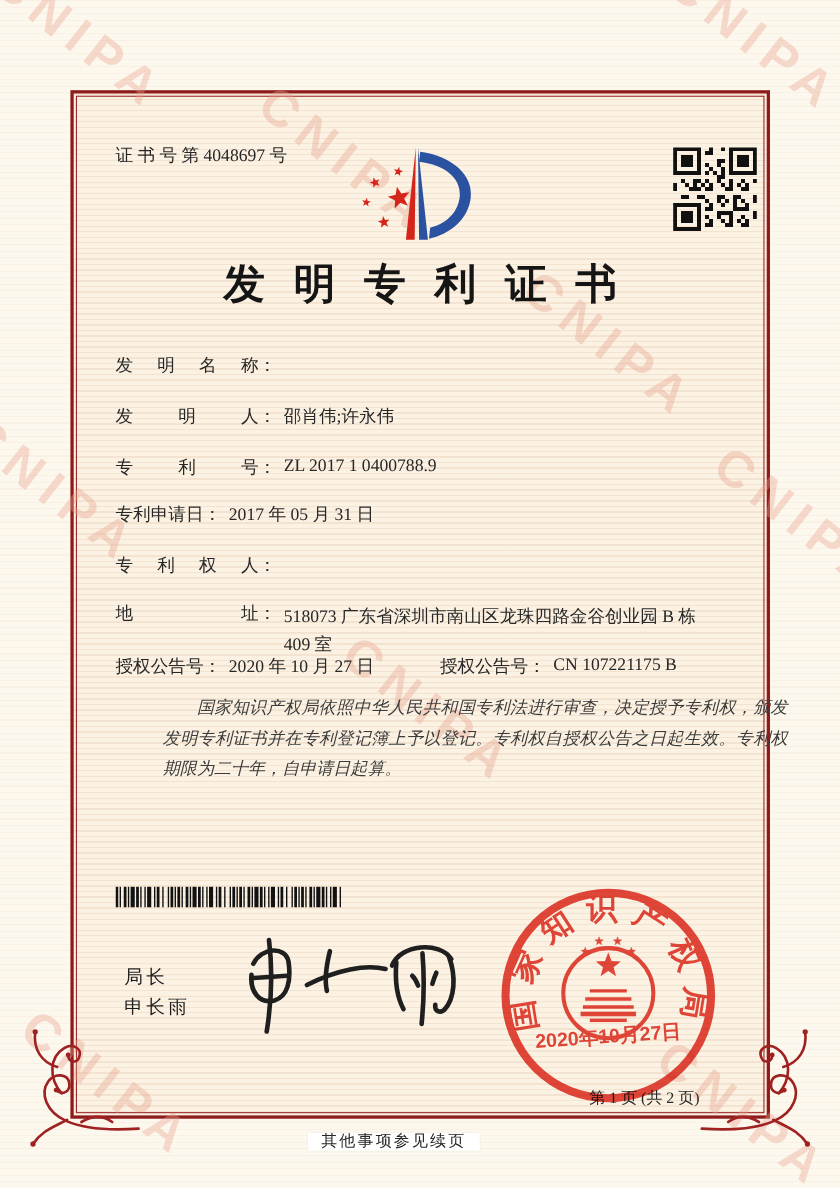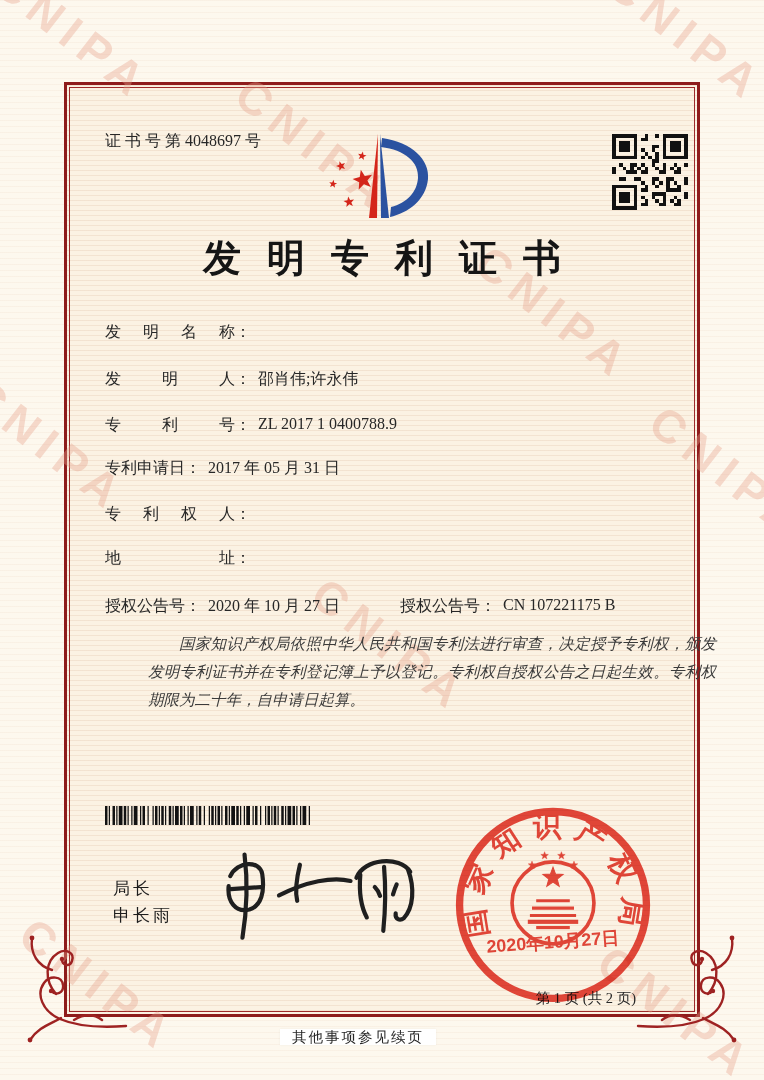--- a/index.html
+++ b/index.html
@@ -317,20 +317,21 @@
       <span class="fcolon">：</span>
       <span class="fvalue">2017 年 05 月 31 日</span>
   </div>
   <div class="frow" style="top:504px">
     <span class="flabel">专利权人</span>
       <span class="fcolon">：</span>
   </div>
   <div class="frow addr" style="top:548px">
     <span class="flabel">地址</span>
       <span class="fcolon">：</span>
+      <span class="fvalue">518073 广东省深圳市南山区龙珠四路金谷创业园 B 栋 409 室</span>
   </div>
   <div class="frow" style="top:596px">
     <span class="flabel compact">授权公告号</span>
       <span class="fcolon">：</span>
       <span class="fvalue">2020 年 10 月 27 日</span>
     <span class="pair2">
       <span class="flabel compact">授权公告号</span>
         <span class="fcolon">：</span>
         <span class="fvalue">CN 107221175 B</span>
     </span>

